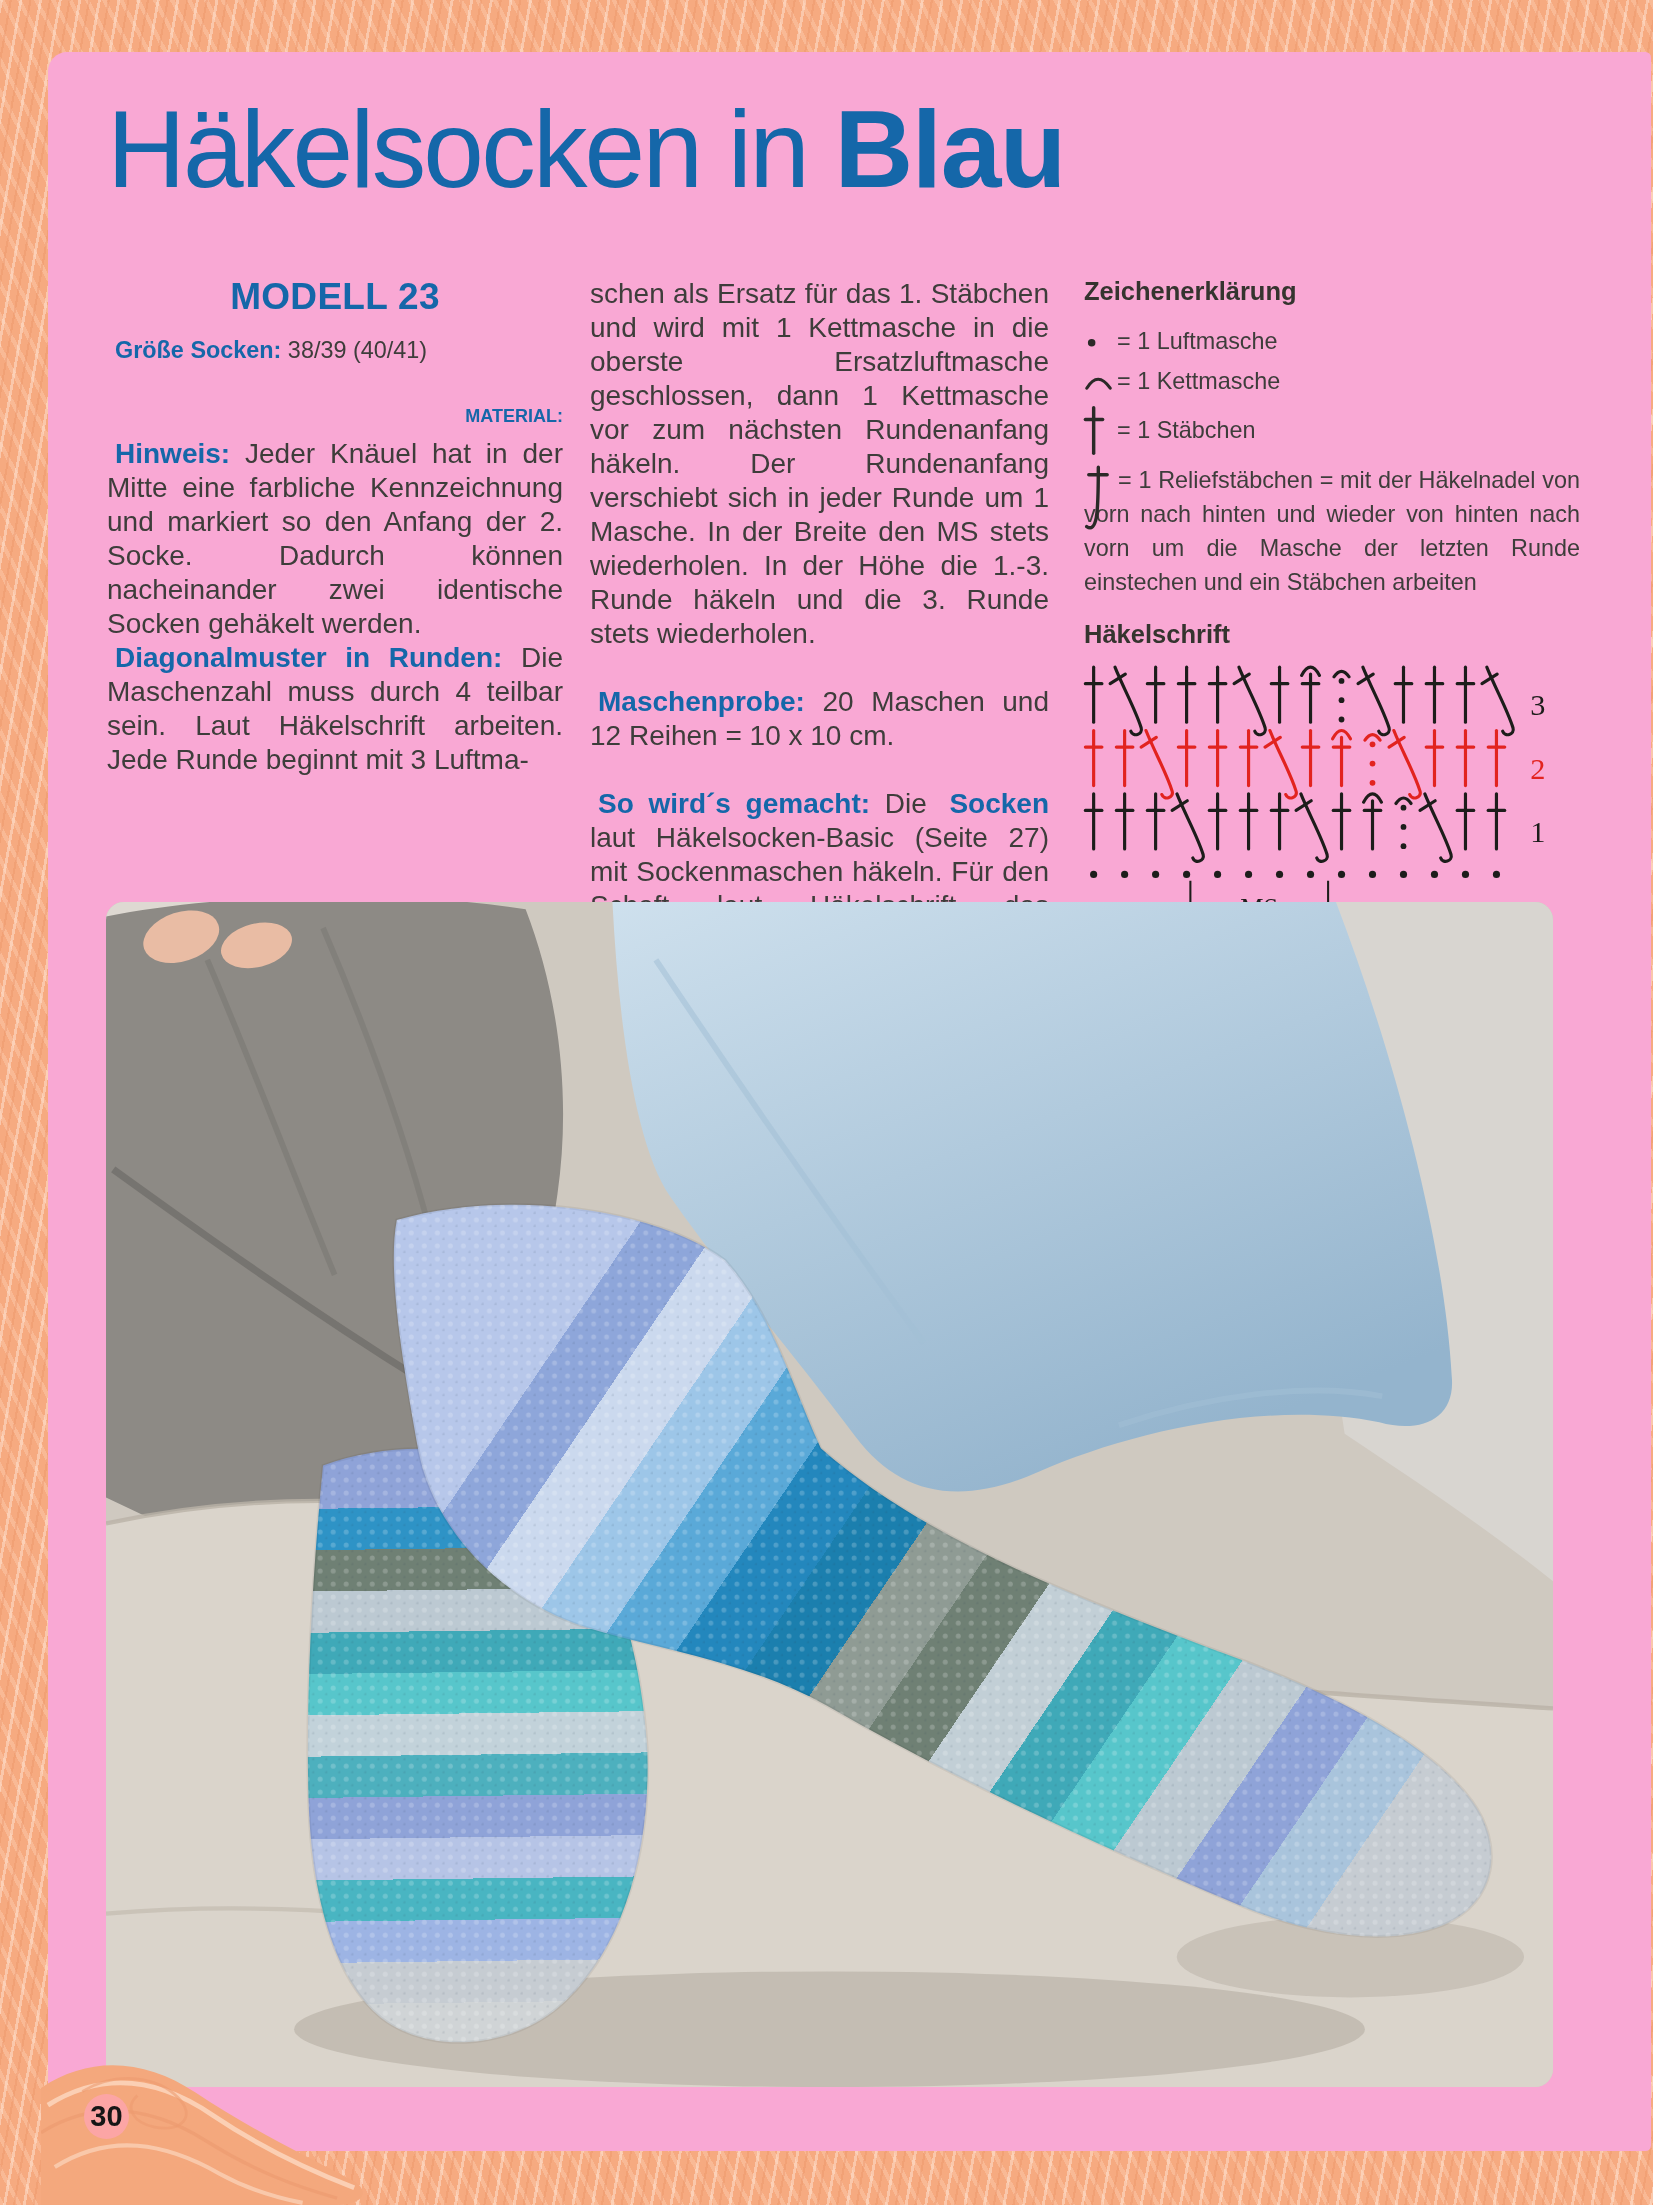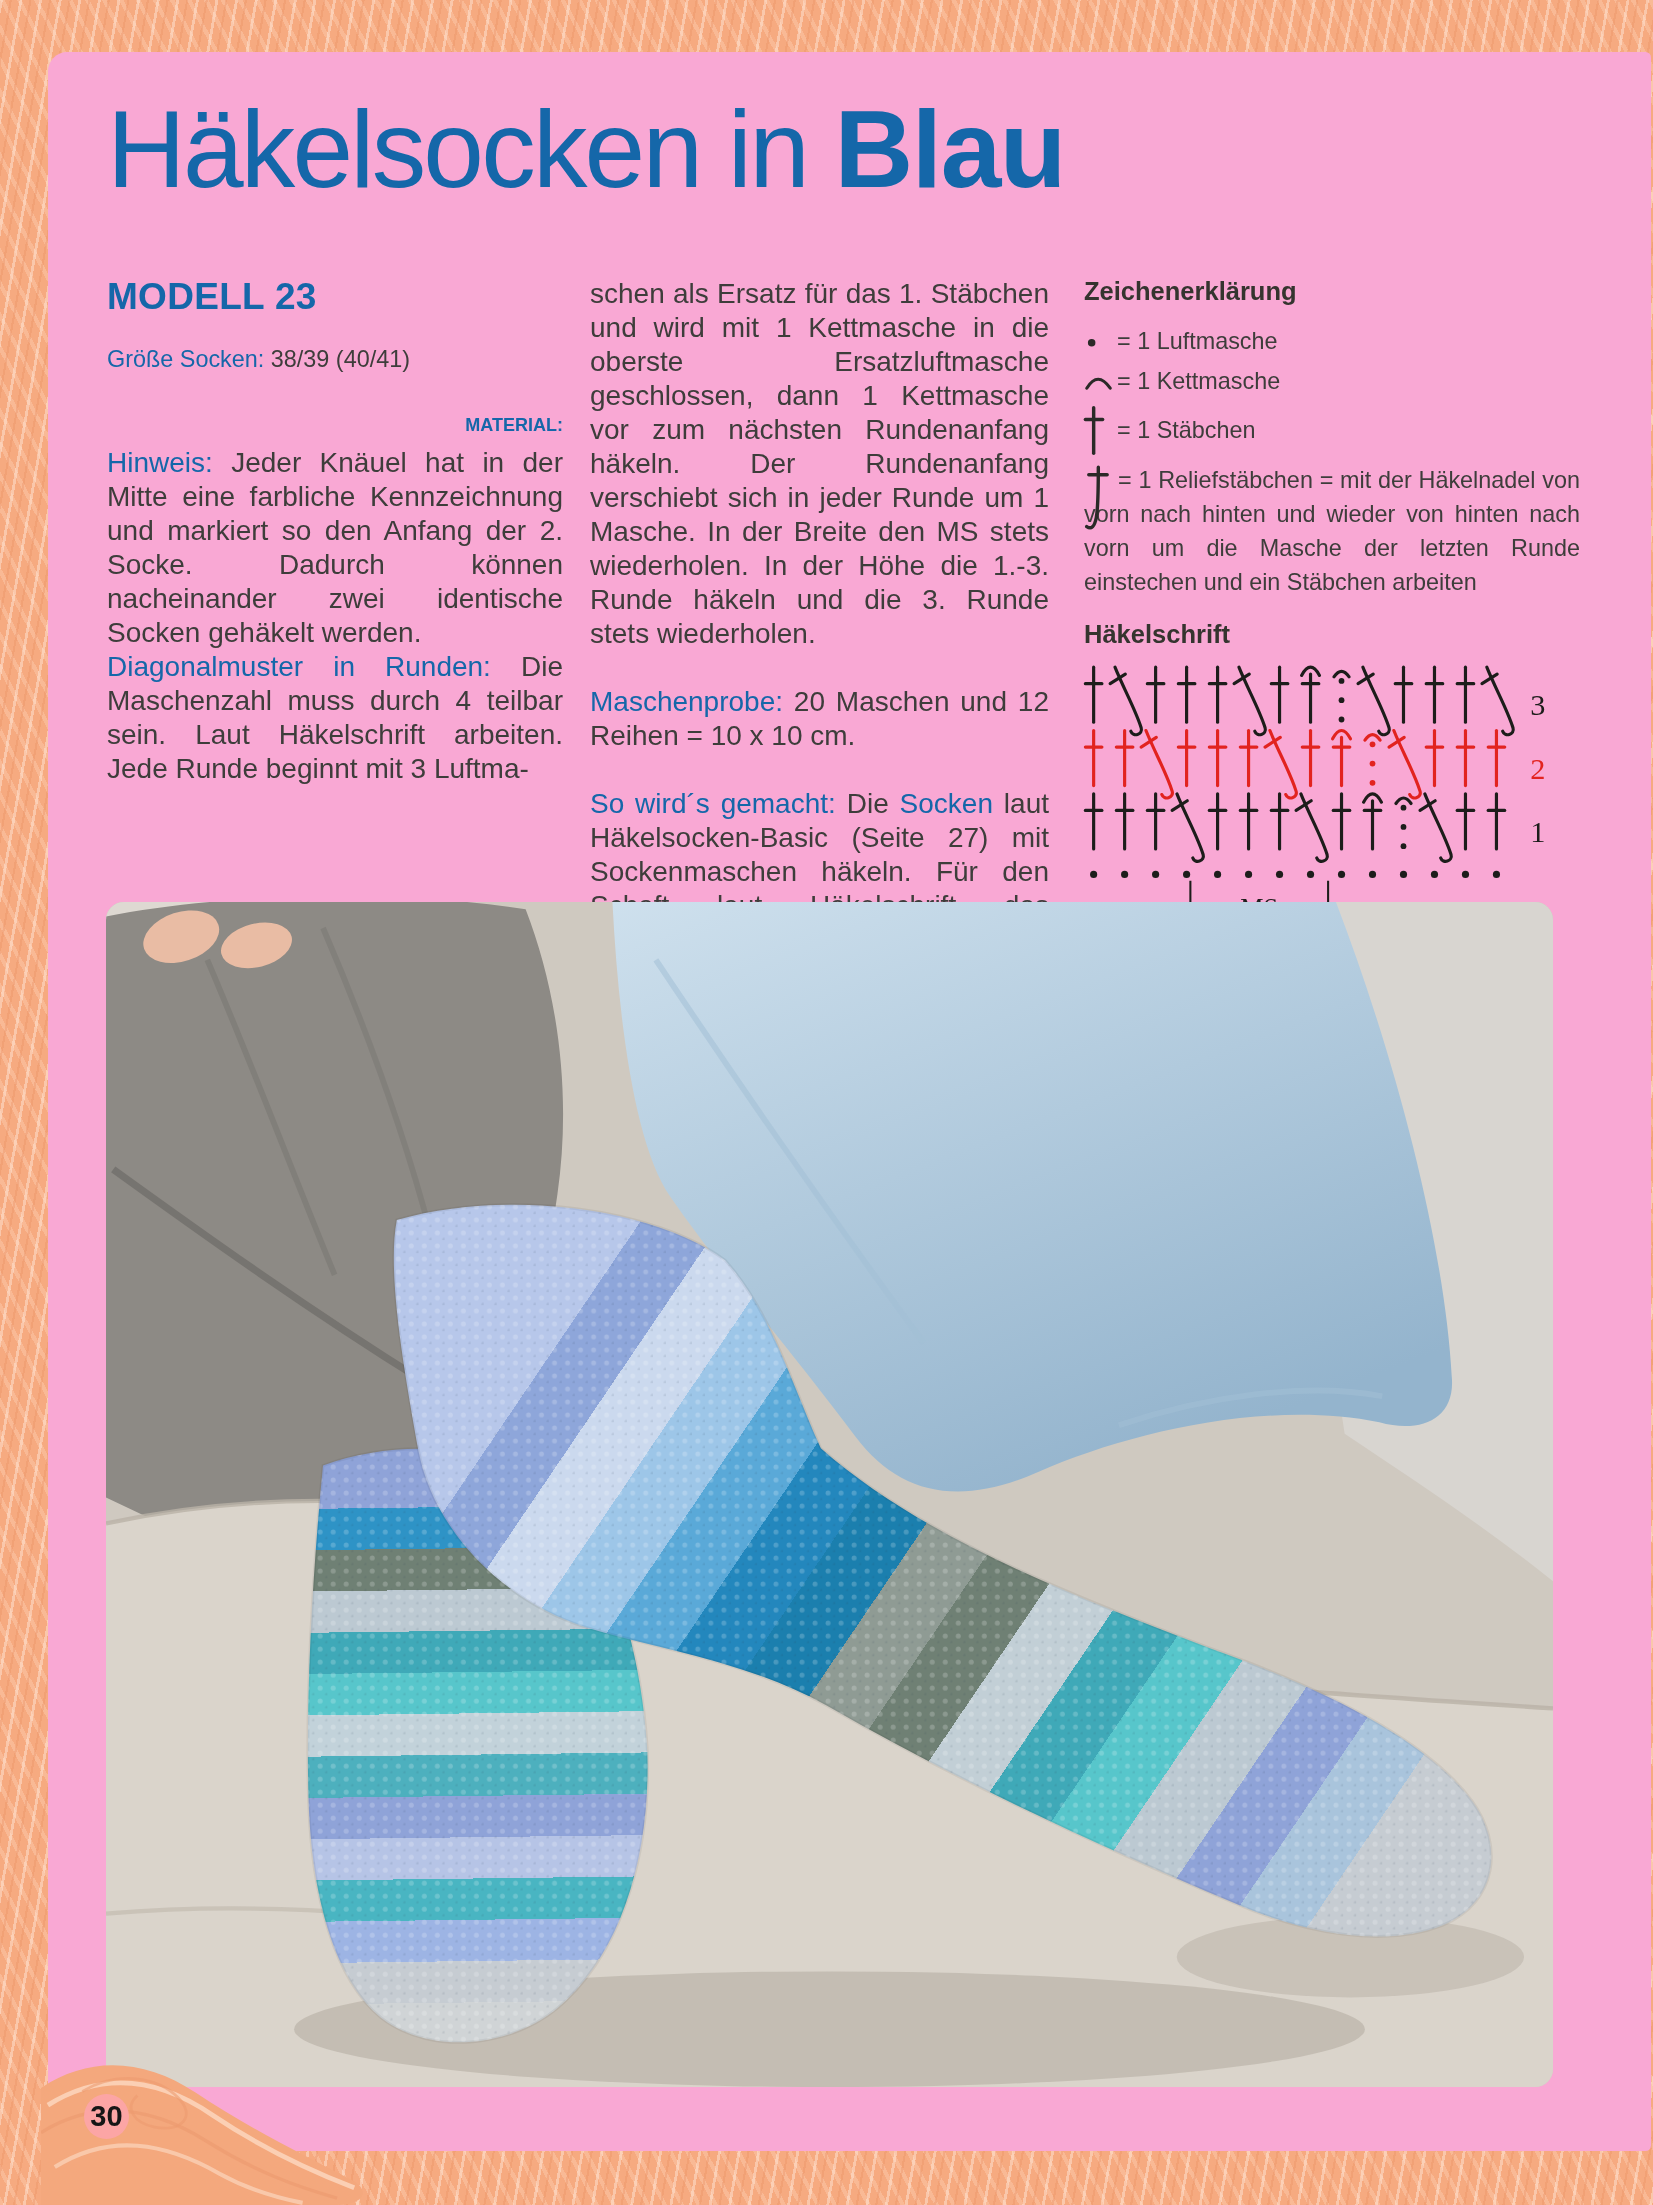--- a/index.html
+++ b/index.html
@@ -19,22 +19,22 @@
     position:absolute;left:59px;top:40px;
     font-size:109px;line-height:1.05;color:#1567a9;letter-spacing:-2.8px;white-space:nowrap;
   }
   .page-title .t-bold{font-weight:bold;letter-spacing:-1.4px;}
   .col{position:absolute;top:225px;}
   .col1{left:59px;width:456px;}
   .col2{left:542px;width:459px;}
   .col3{left:1036px;width:496px;}
   .body-p{font-size:28px;line-height:34px;color:#3e3d3b;text-align:justify;margin:0 0 34px 0;}
   .body-p.tight{margin-bottom:0;}
-  .bb{color:#1567a9;font-weight:normal;}
-  h2.model{font-size:37px;line-height:40px;color:#1567a9;font-weight:bold;margin:0 0 27px 0;letter-spacing:0.3px;}
+  .bb{color:#1567a9;font-weight:bold;margin-left:8px;}
+  h2.model{font-size:37px;line-height:40px;color:#1567a9;font-weight:bold;margin:0 0 18px 0;letter-spacing:0.3px;text-align:center;}
   .size-line{font-size:23.4px;line-height:30px;color:#3e3d3b;margin:0 0 36px 0;}
   h4.mat{font-size:18px;line-height:30px;color:#1567a9;font-weight:bold;margin:0 0 5.5px 0;text-align:right;}
   h3.dark{font-size:25.5px;line-height:29px;color:#35342f;font-weight:bold;margin:0 0 19.3px 0;}
   .legend-row{display:flex;align-items:center;margin-bottom:6.9px;min-height:33px;}
   .legend-row .licon{width:33px;flex:none;display:flex;align-items:center;}
   .legend-row .ltext{font-size:23.4px;line-height:33px;color:#3e3d3b;}
   .legend-relief{position:relative;margin-top:4.1px;}
   .legend-relief .licon{position:absolute;left:0;top:1.4px;}
   .legend-relief p{font-size:23.4px;line-height:34px;color:#3e3d3b;text-align:justify;margin:0;text-indent:34px;}
   h3.hs-head{font-size:25.5px;color:#35342f;font-weight:bold;margin:20.7px 0 11px 0;}

